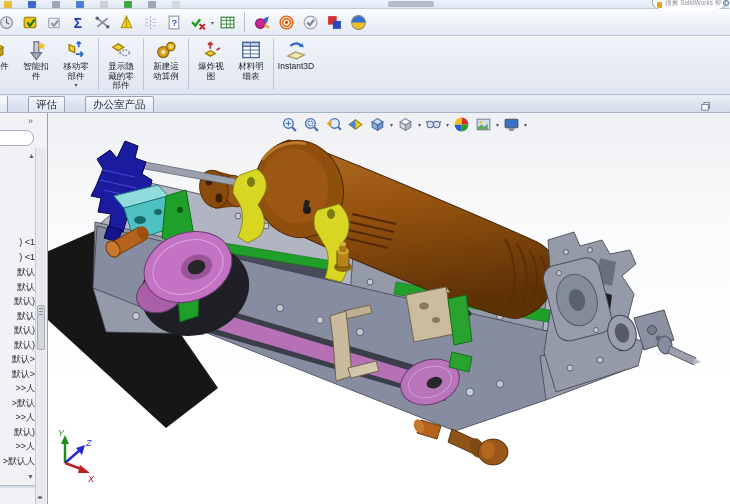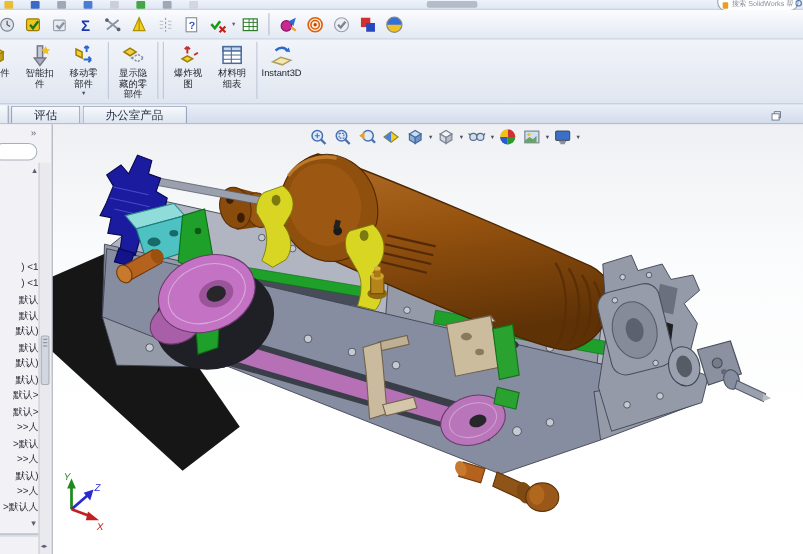--- a/index.html
+++ b/index.html
@@ -46,21 +46,21 @@
     white-space:pre-line; margin-top:1px; }
   .rcaret { font-size:6px; line-height:6px; color:#4a5264; margin-top:1px; }
   .rsep { width:1px; min-width:1px; height:52px; background:#bfc7d6; margin:2px 2px 0 2px; }
 
   
   .r-tabs { position:absolute; left:0; top:95px; width:730px; height:18px;
     background:linear-gradient(#eaeff7,#d3dceb); border-bottom:1px solid #a8b2c6; }
   .tabs { display:flex; height:100%; align-items:flex-end; }
   .tab-sliver { width:8px; height:16px; border-right:1px solid #98a4ba;
     background:linear-gradient(#f7f9fc,#e0e7f1); }
-  .tab { height:16px; padding:0 20px; margin-left:2px; font-size:10.5px; color:#1f2a3a;
+  .tab { height:16px; padding:0 7px; margin-left:20px; font-size:10.5px; color:#1f2a3a;
     background:linear-gradient(#f7f9fc,#dde5f0); border:1px solid #98a4ba; border-bottom:none;
     border-radius:2px 2px 0 0; display:flex; align-items:center; white-space:nowrap; }
   .win-restore { position:absolute; left:699px; top:4px; width:13px; height:13px; }
   .win-restore svg { width:13px; height:13px; }
 
   
   .r-panel { position:absolute; left:0; top:113px; width:48px; height:391px;
     background:#f2f2f6; border-right:1px solid #9aa0b0; }
   .panel-chevron { position:absolute; right:14px; top:3px; font-size:9px; color:#5a6274; }
   .filterbox { position:absolute; left:-6px; top:17px; width:40px; height:16px;
@@ -258,20 +258,30 @@
         <div class="rbtn">
           <div class="ricon"><svg viewBox="0 0 16 16" xmlns="http://www.w3.org/2000/svg">
               <path d="M2 6l4-2.5L10 6 6 8.5Z" fill="#f0d040" stroke="#a08000"></path>
               <path d="M7 10l4-2.5L15 10l-4 2.5Z" fill="none" stroke="#8890a0" stroke-dasharray="1.5 1"></path>
             </svg></div>
           <div class="rlabel">显示隐
 藏的零
 部件</div>
         </div>
         <div class="rsep"></div>
+        <div class="rbtn">
+          <div class="ricon"><svg viewBox="0 0 16 16" xmlns="http://www.w3.org/2000/svg">
+              <circle cx="6" cy="9.5" r="4" fill="#d8a020" stroke="#906808"></circle>
+              <circle cx="6" cy="9.5" r="1.5" fill="#f8e8c0"></circle>
+              <circle cx="11.5" cy="5.5" r="3" fill="#e8b830" stroke="#906808"></circle>
+              <circle cx="11.5" cy="5.5" r="1" fill="#f8e8c0"></circle>
+            </svg></div>
+          <div class="rlabel">新建运
+动算例</div>
+        </div>
         <div class="rsep"></div>
         <div class="rbtn">
           <div class="ricon"><svg viewBox="0 0 16 16" xmlns="http://www.w3.org/2000/svg">
               <path d="M4 10.5l3.5 2 3.5-2-3.5-2Z" fill="#f0d040" stroke="#a08000"></path>
               <path d="M7.5 7V2.5m0 0L5.8 4.2M7.5 2.5l1.7 1.7" stroke="#c03030" stroke-width="1.3" fill="none"></path>
               <path d="M12 8l2.5-1.5" stroke="#c03030" stroke-width="1.3"></path>
             </svg></div>
           <div class="rlabel">爆炸视
 图</div>
         </div>

